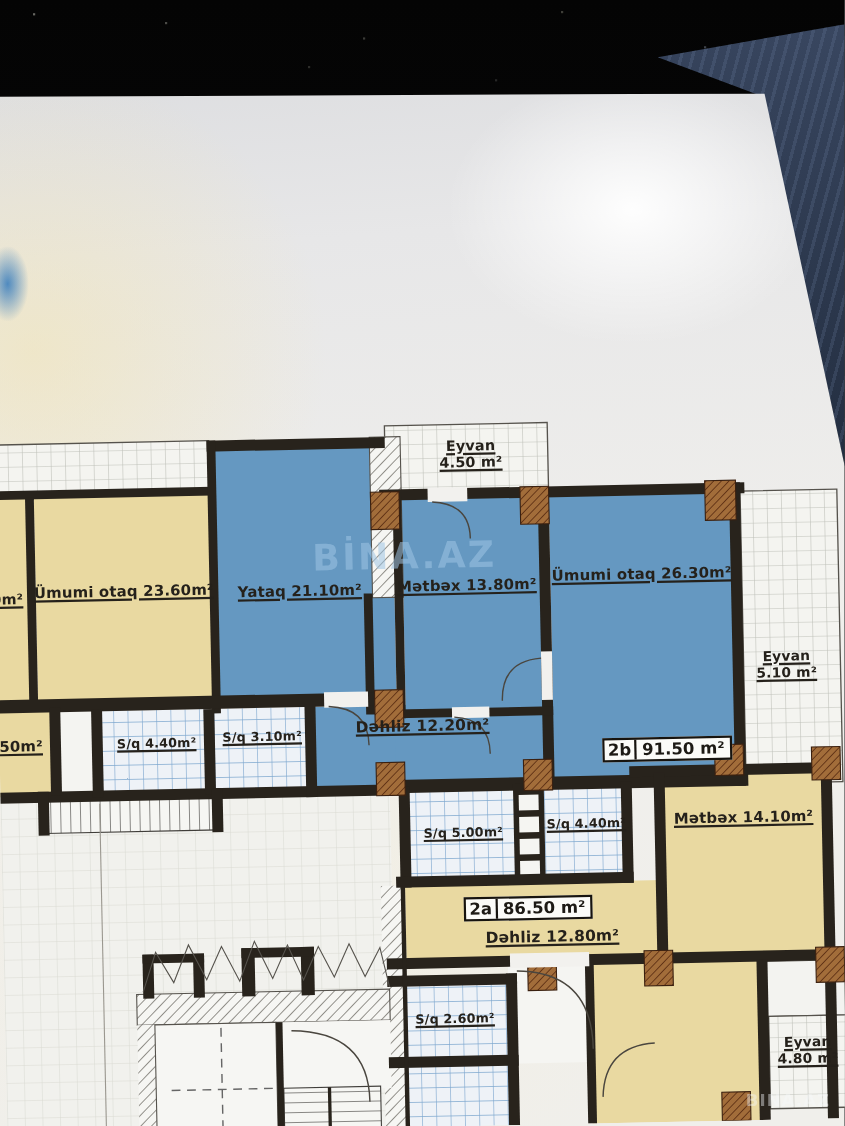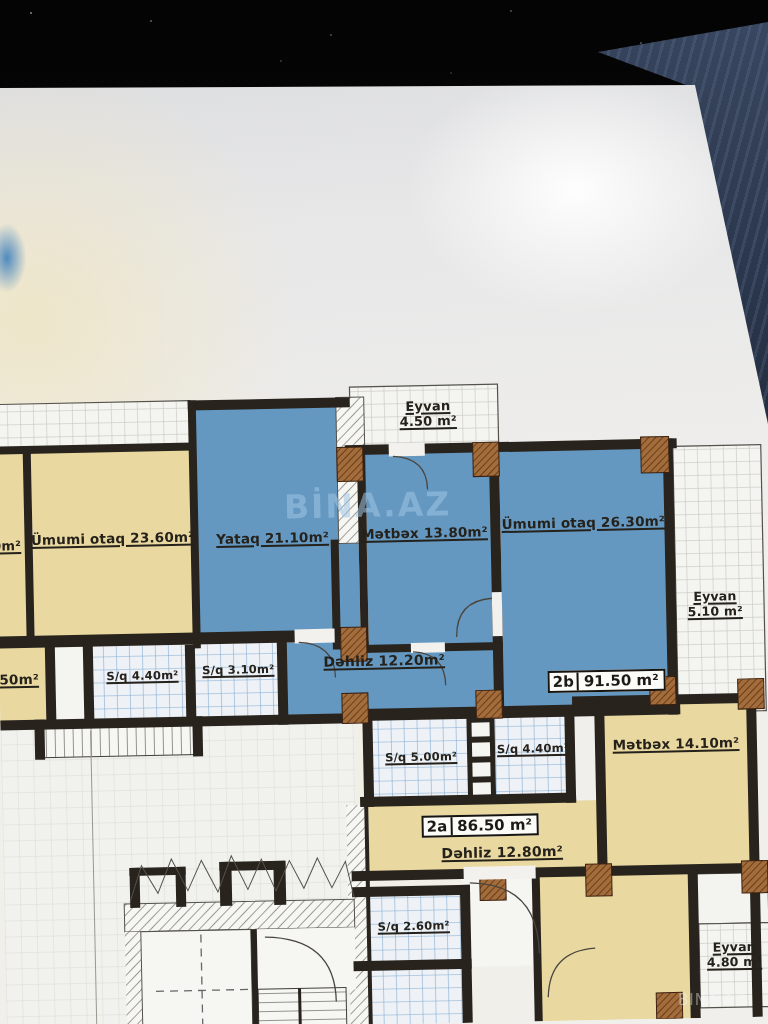--- a/index.html
+++ b/index.html
@@ -37,21 +37,21 @@
     white-space:nowrap;letter-spacing:.2px;}
   .lbl span{display:block;text-decoration:underline;text-decoration-thickness:1.5px;text-underline-offset:2px;}
   .u{text-decoration:underline;text-decoration-thickness:1.5px;text-underline-offset:2px;}
   .f14{font-size:14px}.f135{font-size:13.5px}.f13{font-size:13px}.f125{font-size:12.5px}.f115{font-size:11.5px}
   .box-label{position:absolute;display:flex;background:#fbfbf8;border:2px solid #17140f;
     font-size:15px;font-weight:bold;color:#1d1a15;line-height:1.2;}
   .box-label .code{padding:0 3px;border-right:2px solid #17140f;}
   .box-label .area{padding:0 5px;}
   .wm-center{position:absolute;left:288px;top:485px;font-size:33px;font-weight:bold;
     letter-spacing:2px;color:rgba(158,197,228,.55);}
-  .wm-corner{position:absolute;left:678px;top:991px;font-size:15px;font-weight:normal;
+  .wm-corner{position:absolute;left:678px;top:991px;font-size:15px;font-weight:bold;
     letter-spacing:1px;color:rgba(246,249,251,.42);}
 </style>
 </head>
 <body>
 
 <div class="stage">
   <div class="specks"></div>
   <div class="wedge"></div>
   <div class="paper"></div>
   <div class="smudge"></div>

